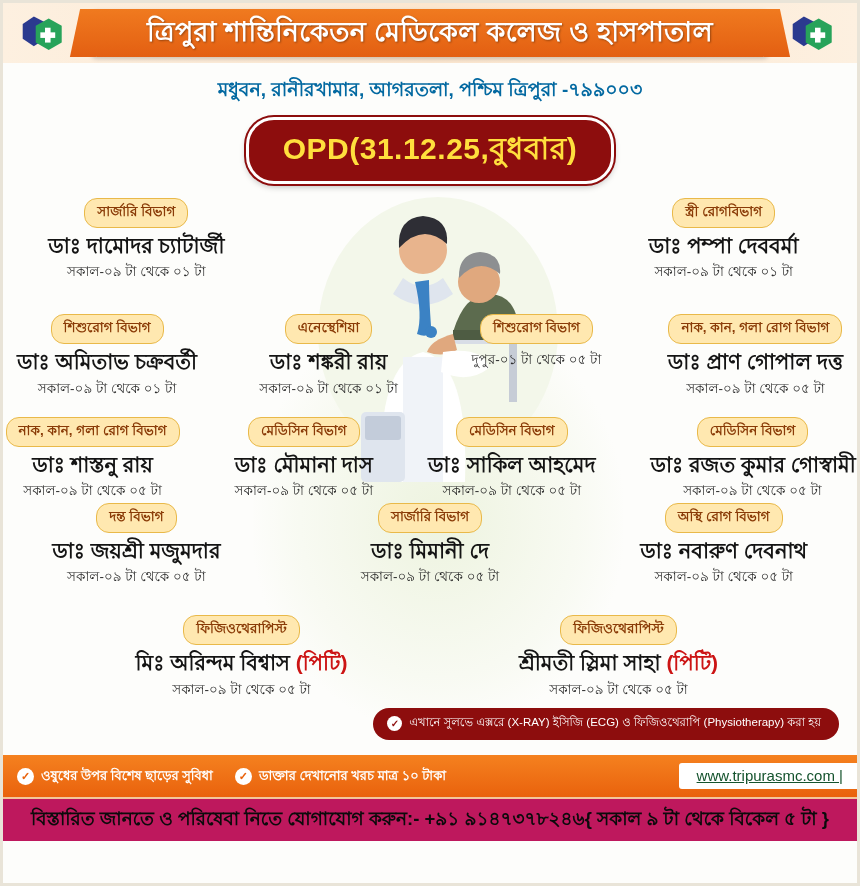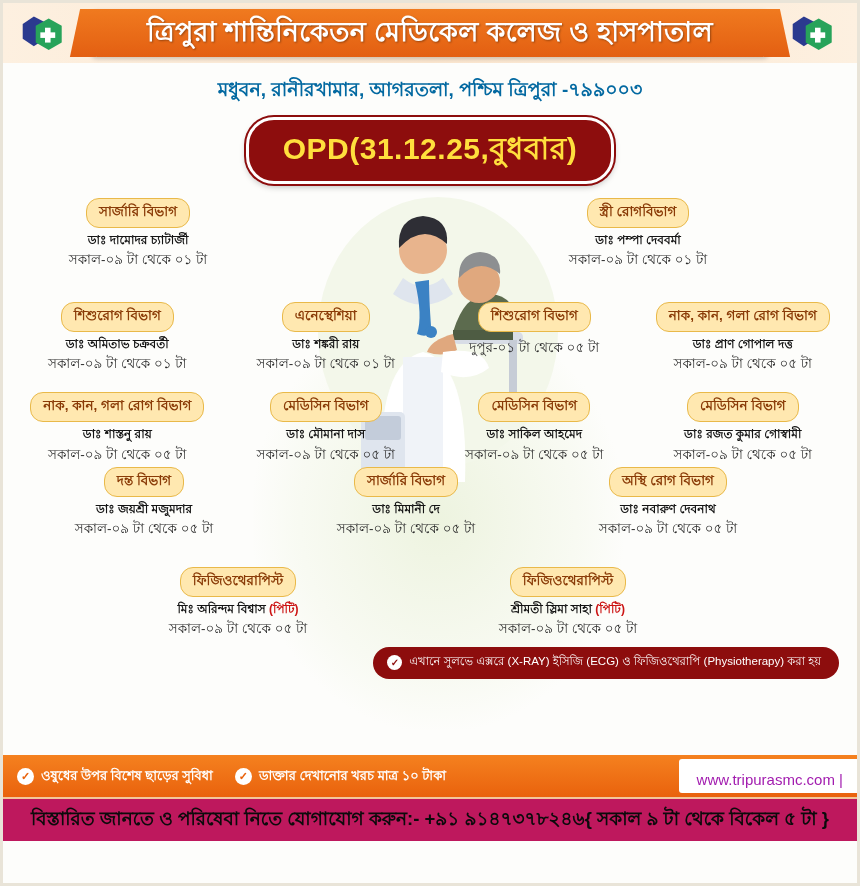--- a/index.html
+++ b/index.html
@@ -100,37 +100,37 @@
   }
   .bg-blob {
     position: absolute;
     left: 250px; top: 120px;
     width: 370px; height: 420px;
     background: radial-gradient(ellipse at center, rgba(232,240,214,.75) 0%, rgba(243,247,233,.45) 55%, rgba(255,255,255,0) 72%);
     z-index: 0;
   }
   .rows { position: relative; z-index: 2; }
 
-  .row { display: flex; justify-content: flex-start; align-items: flex-start; }
+  .row { display: flex; justify-content: center; align-items: flex-start; gap: 47px; }
   .cell { text-align: center; padding: 0 4px; }
 
   .dept {
     display: inline-block;
     background: #ffe8b0;
     border: 1px solid #e9b949;
     color: #8a3b07;
     font-size: 13.5px;
     font-weight: bold;
     border-radius: 13px;
     padding: 2px 12px 3px;
     margin-bottom: 4px;
     white-space: nowrap;
   }
   .doc {
-    font-size: 12px;
+    font-size: 21px;
     font-weight: bold;
     color: #141414;
     white-space: nowrap;
     line-height: 1.35;
   }
   .doc .pt { color: #cc1414; }
   .time {
     font-size: 13.5px;
     color: #2a2a2a;
     white-space: nowrap;
@@ -194,27 +194,28 @@
     display: flex; align-items: center; gap: 7px;
     color: #ffffff;
     font-size: 13px;
     font-weight: bold;
     white-space: nowrap;
   }
   .orange-item .tick { background: #ffffff; color: #e9620d; width: 17px; height: 17px; font-size: 11px; }
   .website {
     margin-left: auto;
     background: #ffffff;
-    color: #a21caf;
+    color: #14532d;
     font-size: 15px;
-    padding: 12px 14px 5px 18px;
+    padding: 4px 14px 5px 18px;
     border-radius: 3px 0 0 3px;
     white-space: nowrap;
     font-family: "Liberation Sans", sans-serif;
     margin-right: -14px;
+    text-decoration: underline;
   }
 
   
   .contact {
     height: 44px;
     background: #be185d;
     display: flex;
     align-items: center;
     justify-content: center;
     font-size: 18.5px;

